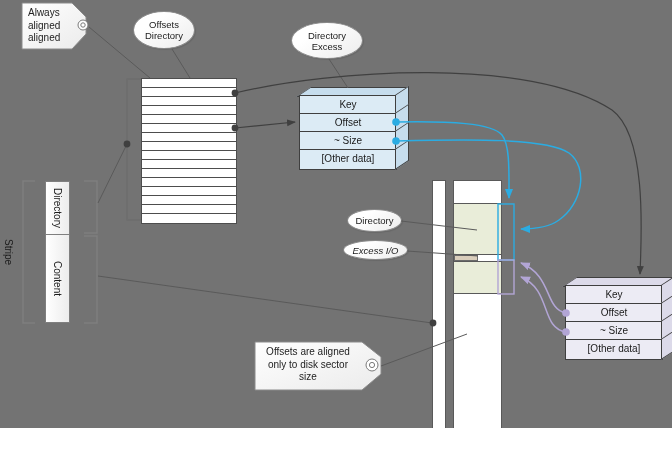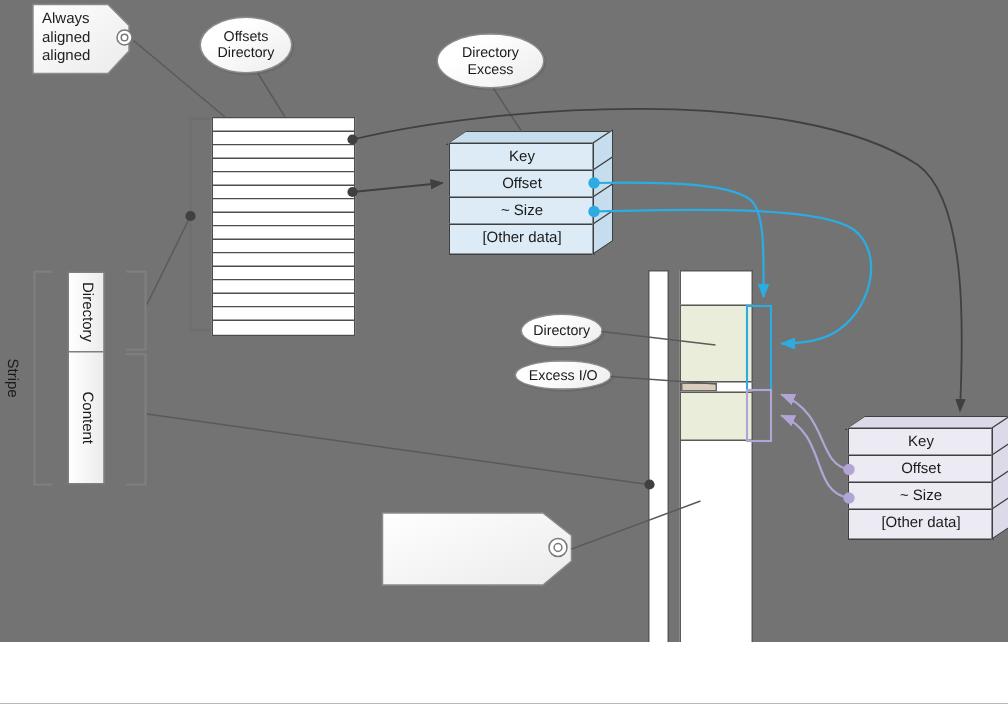--- a/index.html
+++ b/index.html
@@ -91,21 +91,21 @@
   </div>
 
   <div class="abs callout" style="left:291px;top:22px;width:72px;height:37px;">
     <span>Directory Excess</span>
   </div>
 
   <div class="abs callout" style="left:347px;top:209px;width:55px;height:23px;">
     <span>Directory</span>
   </div>
 
-  <div class="abs callout" style="left:343px;top:240px;width:65px;height:20px;">
+  <div class="abs callout" style="left:343px;top:240px;width:65px;height:20px;font-style:italic;">
     <span>Excess I/O</span>
   </div>
 
   <div id="stripe-table" class="abs" style="left:141px;top:78px;width:96px;height:146px;">
       <div class="stripe-row"></div>
       <div class="stripe-row"></div>
       <div class="stripe-row"></div>
       <div class="stripe-row"></div>
       <div class="stripe-row"></div>
       <div class="stripe-row"></div>
@@ -148,20 +148,21 @@
   <div class="abs plainrect" style="left:453px;top:180px;width:49px;height:287px;"></div>
   <div class="abs greenrect" style="left:453px;top:203px;width:49px;height:52px;"></div>
   <div class="abs greenrect" style="left:453px;top:261px;width:49px;height:33px;"></div>
   <div class="abs sliver" style="left:454px;top:255px;width:24px;height:6px;"></div>
 
   <svg class="abs" style="left:253px;top:340px;" width="132" height="54">
     <polygon points="2,2 109,2 128,17 128,34 109,50 2,50" fill="url(#tagfill)" stroke="#8a8a8a"></polygon>
     <circle cx="119" cy="25" r="6" fill="#fff" stroke="#7a7a7a"></circle>
     <circle cx="119" cy="25" r="2.6" fill="none" stroke="#7a7a7a"></circle>
   </svg>
+  <div class="abs tag-text" style="left:258px;top:346px;width:100px;text-align:center;">Offsets are aligned only to disk sector size</div>
 
   <svg id="overlay" width="672" height="469">
     <defs>
       <marker id="arrBlack" markerWidth="10" markerHeight="8" refX="8" refY="3.5" orient="auto" markerUnits="userSpaceOnUse">
         <path d="M0,0 L9,3.5 L0,7 z" fill="#404040"></path>
       </marker>
       <marker id="arrCyan" markerWidth="11" markerHeight="9" refX="9" refY="4" orient="auto" markerUnits="userSpaceOnUse">
         <path d="M0,0 L10,4 L0,8 z" fill="#2BACE2"></path>
       </marker>
       <marker id="arrPurple" markerWidth="11" markerHeight="9" refX="9" refY="4" orient="auto" markerUnits="userSpaceOnUse">

